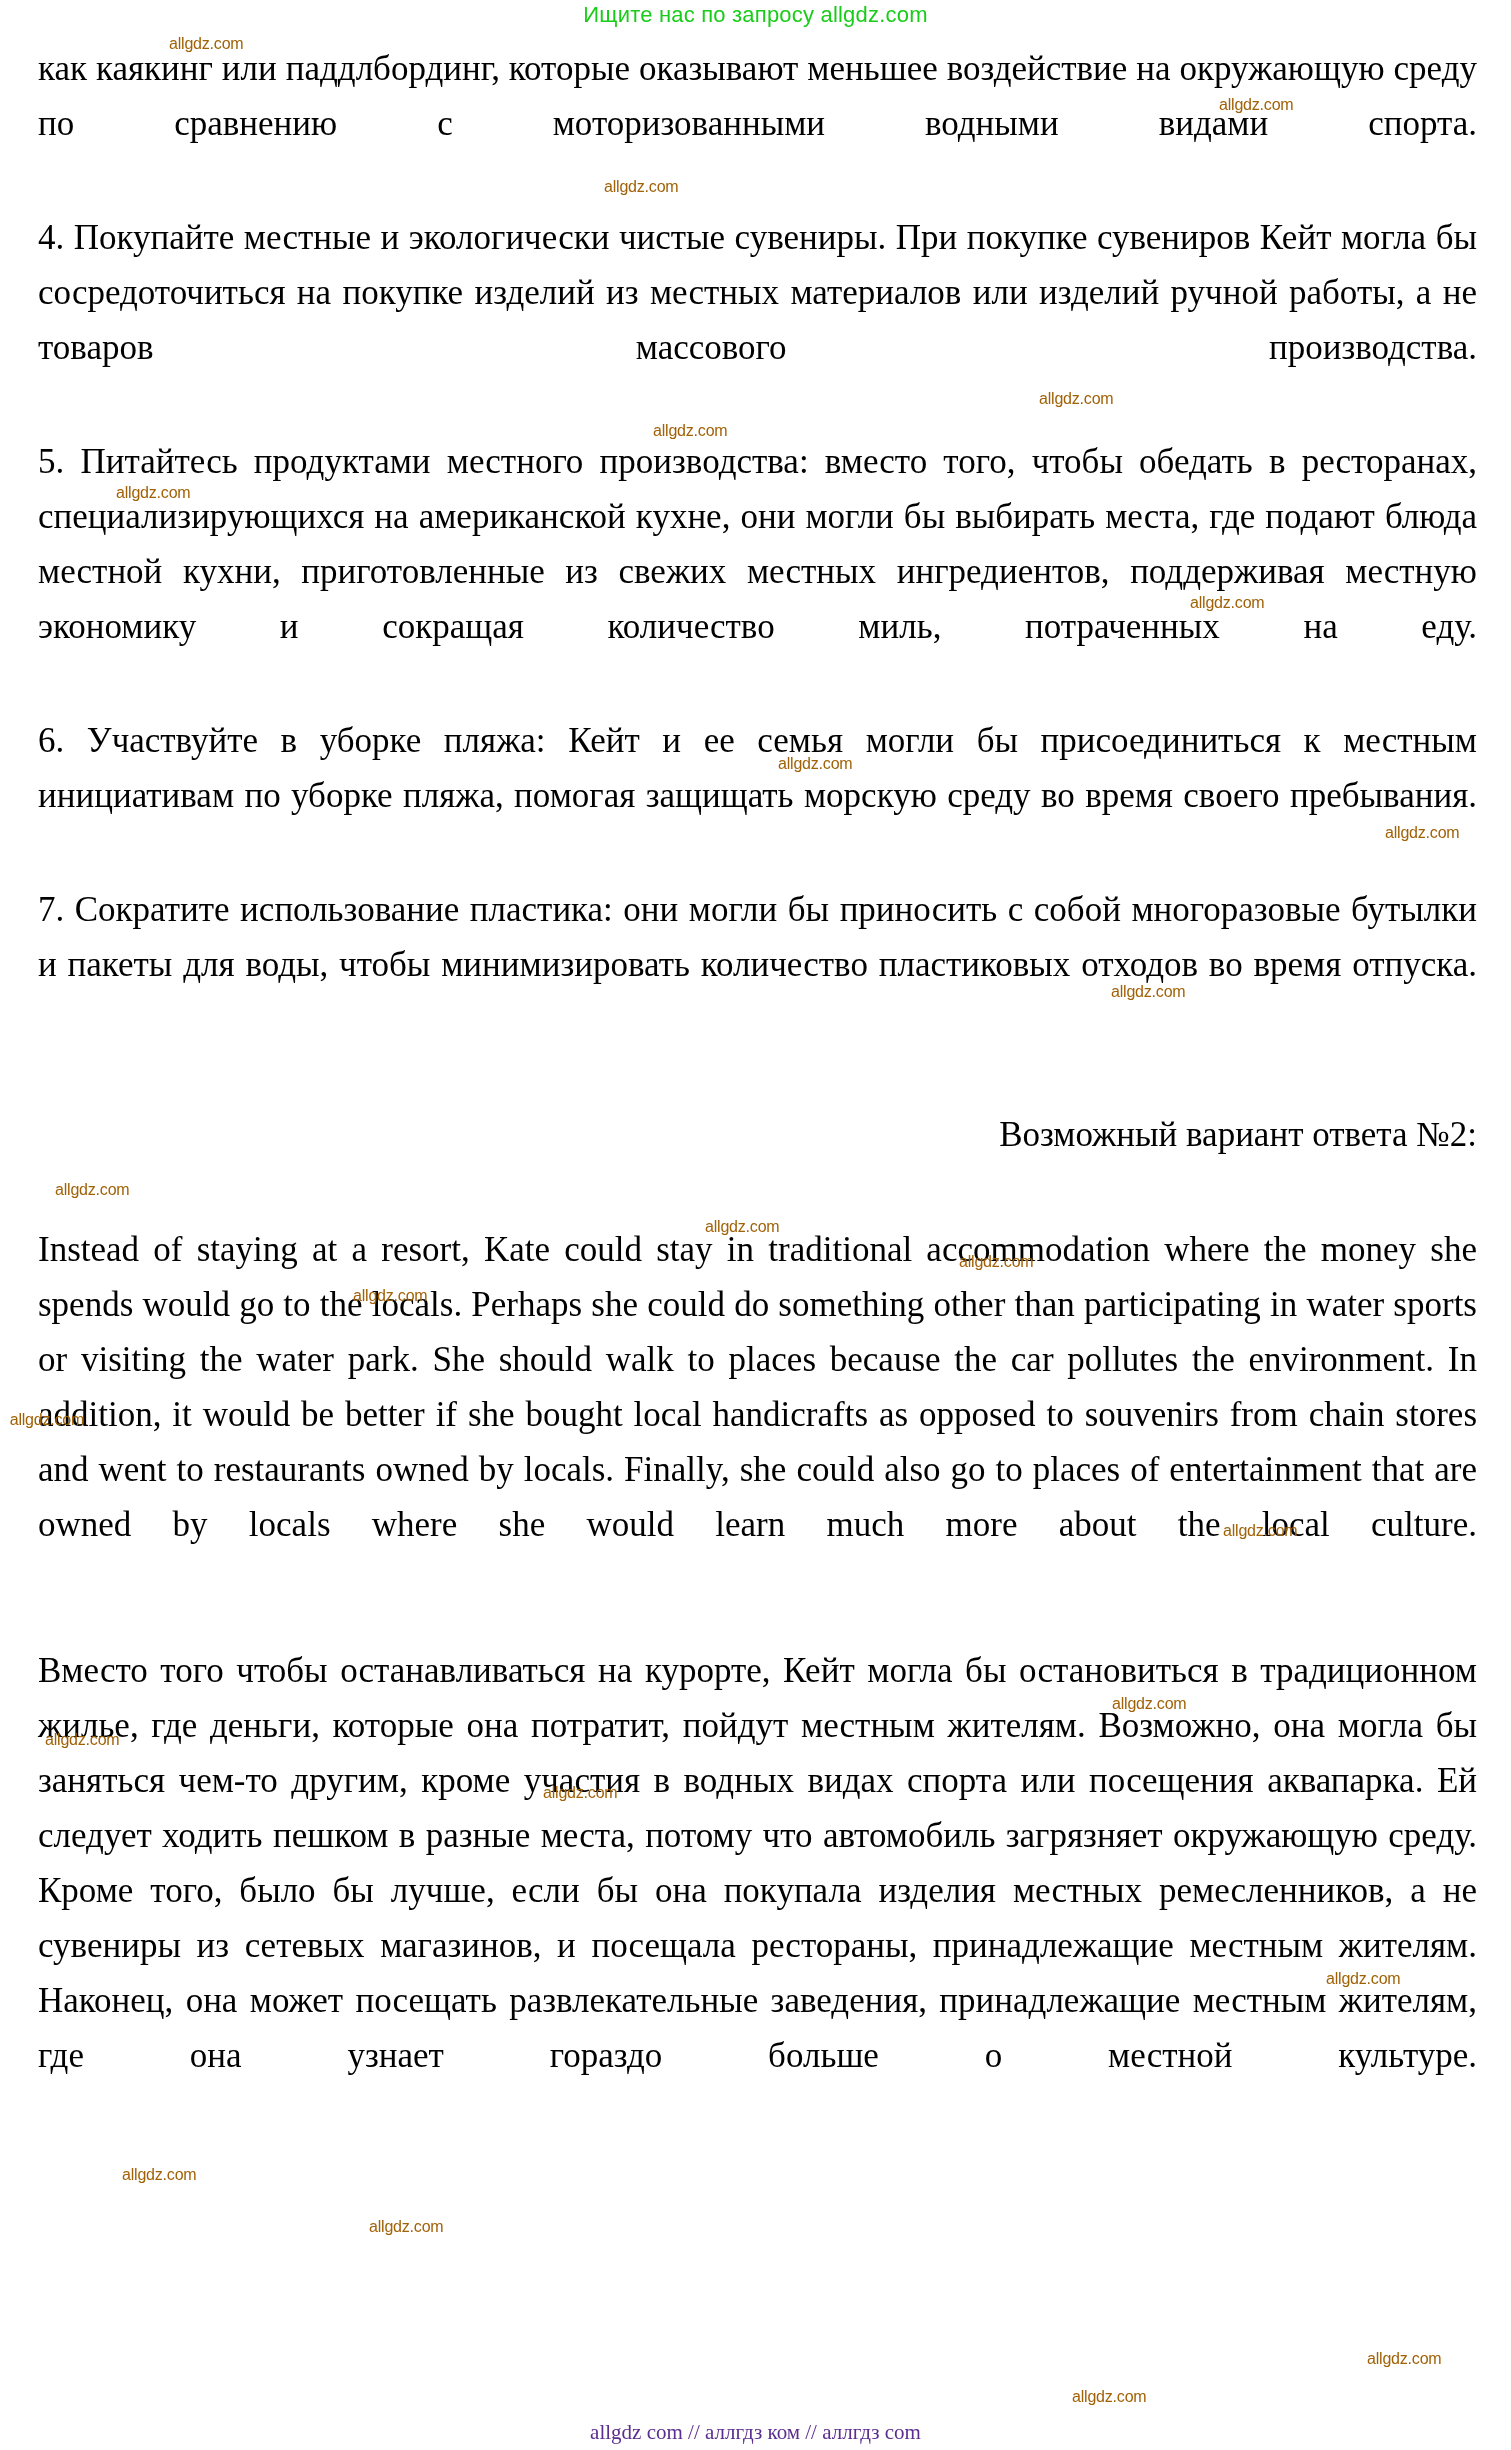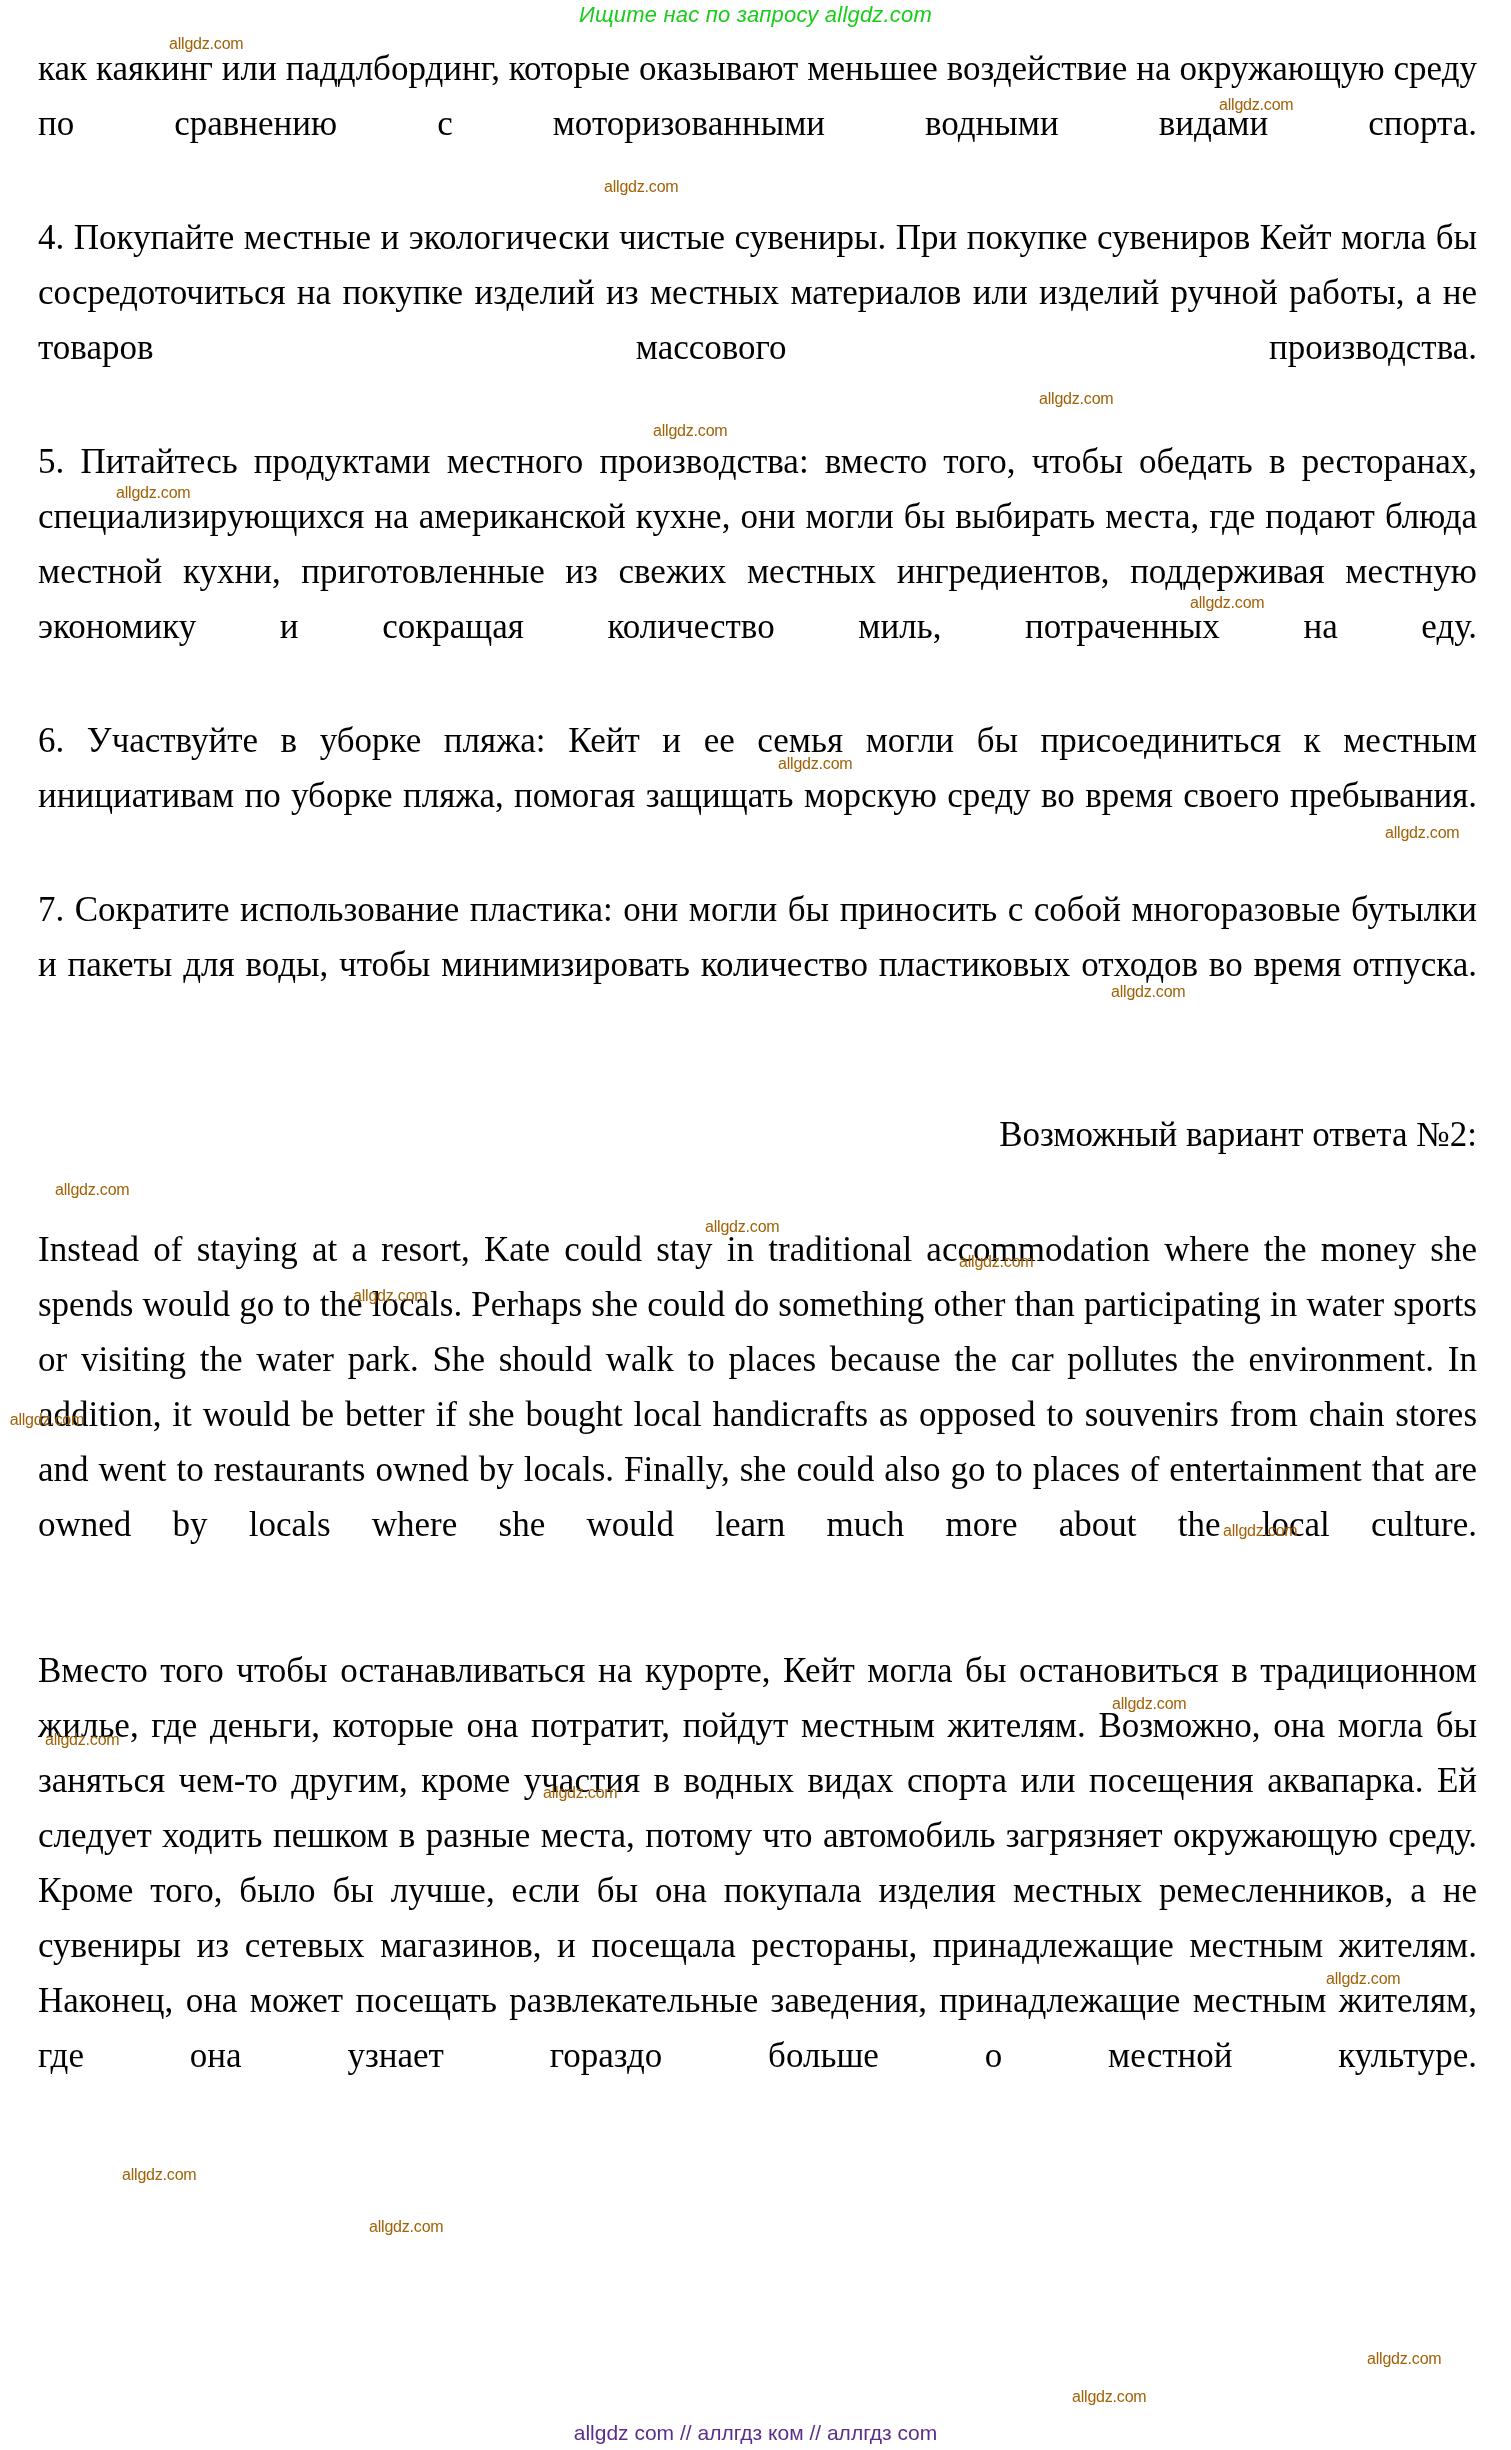--- a/index.html
+++ b/index.html
@@ -33,21 +33,21 @@
     white-space: nowrap;
   }
 
   
   .footer-banner {
     position: absolute;
     bottom: 4.9px;
     left: 0;
     width: 1511px;
     text-align: center;
-    font-family: Liberation Sans, sans-serif;
+    font-family: Liberation Serif, serif;
     font-size: 21px;
     color: #5b2d8e;
     white-space: nowrap;
   }
 
   
   .body-text {
     position: absolute;
     left: 34px;
     width: 1447px;
@@ -87,21 +87,21 @@
     white-space: nowrap;
     pointer-events: none;
     letter-spacing: -0.2px;
   }
 </style>
 </head>
 <body>
 
 <div id="page" style="background: rgb(255, 255, 255); color: rgb(0, 0, 0);">
 
-  <div class="header-banner" style="color: rgb(25, 204, 25); font-style: italic;">Ищите нас по запросу allgdz.com</div>
+  <div class="header-banner" style="color: rgb(25, 204, 25);">Ищите нас по запросу allgdz.com</div>
 
   <div class="body-text">
 
     <p class="para just">как каякинг или паддлбординг, которые оказывают меньшее воздействие на окружающую среду по сравнению с моторизованными водными видами спорта.</p>
 
     <p class="para just">4. Покупайте местные и экологически чистые сувениры. При покупке сувениров Кейт могла бы сосредоточиться на покупке изделий из местных материалов или изделий ручной работы, а не товаров массового производства.</p>
 
     <p class="para just">5. Питайтесь продуктами местного производства: вместо того, чтобы обедать в ресторанах, специализирующихся на американской кухне, они могли бы выбирать места, где подают блюда местной кухни, приготовленные из свежих местных ингредиентов, поддерживая местную экономику и сокращая количество миль, потраченных на еду.</p>
 
     <p class="para just">6. Участвуйте в уборке пляжа: Кейт и ее семья могли бы присоединиться к местным инициативам по уборке пляжа, помогая защищать морскую среду во время своего пребывания.</p>

